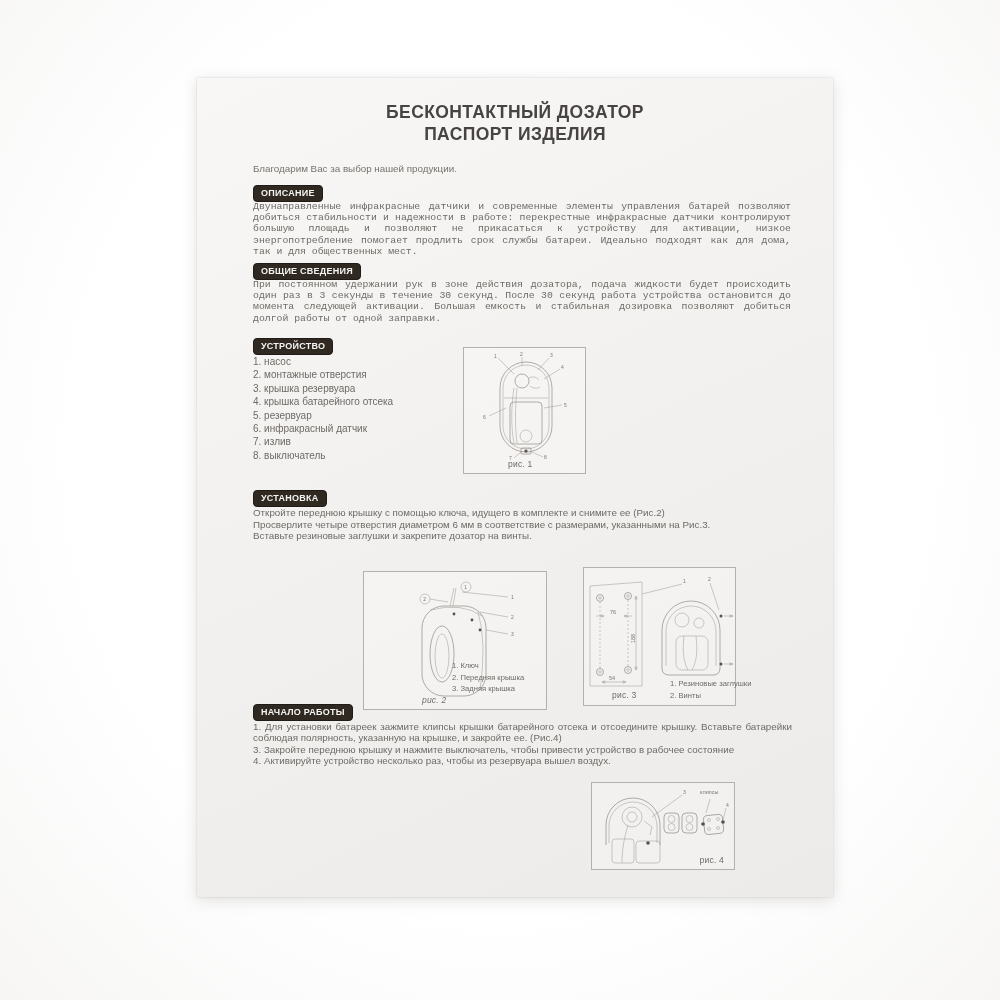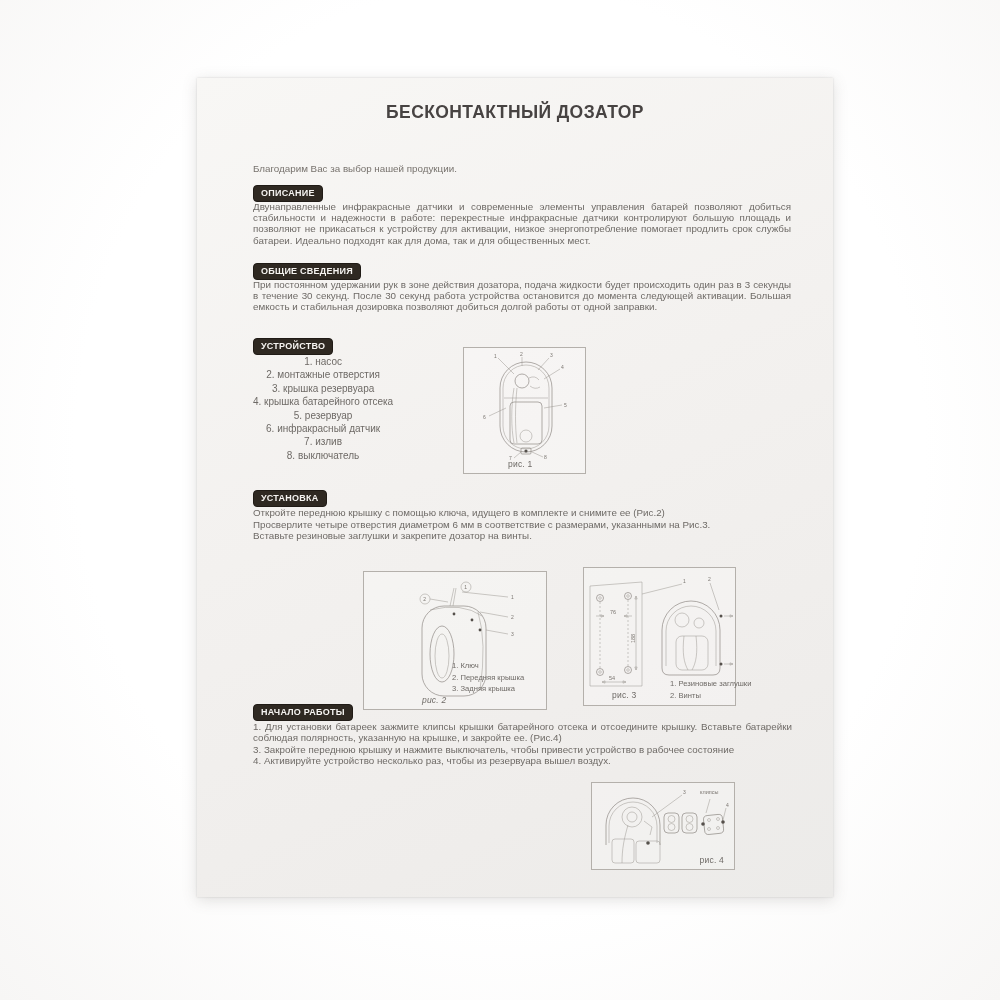--- a/index.html
+++ b/index.html
@@ -23,21 +23,21 @@
   .badge{
     display:inline-block;background:#2f2922;color:#f6f4f1;
     border:1px solid #201b16;border-radius:4px;
     font-size:9px;font-weight:700;letter-spacing:.25px;
     padding:2px 7px 3px 7px;line-height:10px;
   }
   .para{
     width:538px;font-size:9.8px;line-height:11.2px;color:#6e6a66;
     text-align:justify;
   }
-  .para-last{text-align-last:left;}
+  .para-last{text-align-last:left;font-family:Liberation Mono, monospace;}
   .device-list{font-size:10px;line-height:13.4px;color:#6e6a66;}
   .device-list div{white-space:nowrap;}
   .install-lines{font-size:9.8px;line-height:11.5px;color:#6e6a66;}
   .start-list{width:539px;font-size:9.8px;line-height:11.3px;color:#6e6a66;}
   .start-list .ji{text-align:justify;}
   .fig{
     border:1px solid #b4b0ab;
     background:rgba(255,255,255,.25);
   }
   .fig-caption{
@@ -52,37 +52,38 @@
   .dk{fill:#55504b;stroke:none;}
   .callout{font-size:5px;fill:#7b7671;font-family:"Liberation Sans",sans-serif;}
   .dimtxt{font-size:5.5px;fill:#7b7671;font-family:"Liberation Sans",sans-serif;}
 </style>
 </head>
 <body>
 
 <div class="page">
 
   <div class="abs title-line" style="top:24px;">БЕСКОНТАКТНЫЙ ДОЗАТОР</div>
+  <div class="abs title-line" style="top:46px;">ПАСПОРТ ИЗДЕЛИЯ</div>
 
   <div class="abs intro" style="left:56px;top:85px;">Благодарим Вас за выбор нашей продукции.</div>
 
   <div class="abs" style="left:56px;top:104px;">
     <span class="badge">ОПИСАНИЕ</span>
   </div>
   <div class="abs para para-last" style="left:56px;top:123px;">Двунаправленные инфракрасные датчики и современные элементы управления батарей позволяют добиться стабильности и надежности в работе: перекрестные инфракрасные датчики контролируют большую площадь и позволяют не прикасаться к устройству для активации, низкое энергопотребление помогает продлить срок службы батареи. Идеально подходят как для дома, так и для общественных мест.</div>
 
   <div class="abs" style="left:56px;top:182px;">
     <span class="badge">ОБЩИЕ СВЕДЕНИЯ</span>
   </div>
   <div class="abs para para-last" style="left:56px;top:201px;">При постоянном удержании рук в зоне действия дозатора, подача жидкости будет происходить один раз в 3 секунды в течение 30 секунд. После 30 секунд работа устройства остановится до момента следующей активации. Большая емкость и стабильная дозировка позволяют добиться долгой работы от одной заправки.</div>
 
   <div class="abs" style="left:56px;top:257px;">
     <span class="badge">УСТРОЙСТВО</span>
   </div>
-  <div class="abs device-list" style="left:56px;top:277px;text-align:center;">
+  <div class="abs device-list" style="left:56px;top:277px;">
     <div>1. насос</div>
     <div>2. монтажные отверстия</div>
     <div>3. крышка резервуара</div>
     <div>4. крышка батарейного отсека</div>
     <div>5. резервуар</div>
     <div>6. инфракрасный датчик</div>
     <div>7. излив</div>
     <div>8. выключатель</div>
   </div>
 

